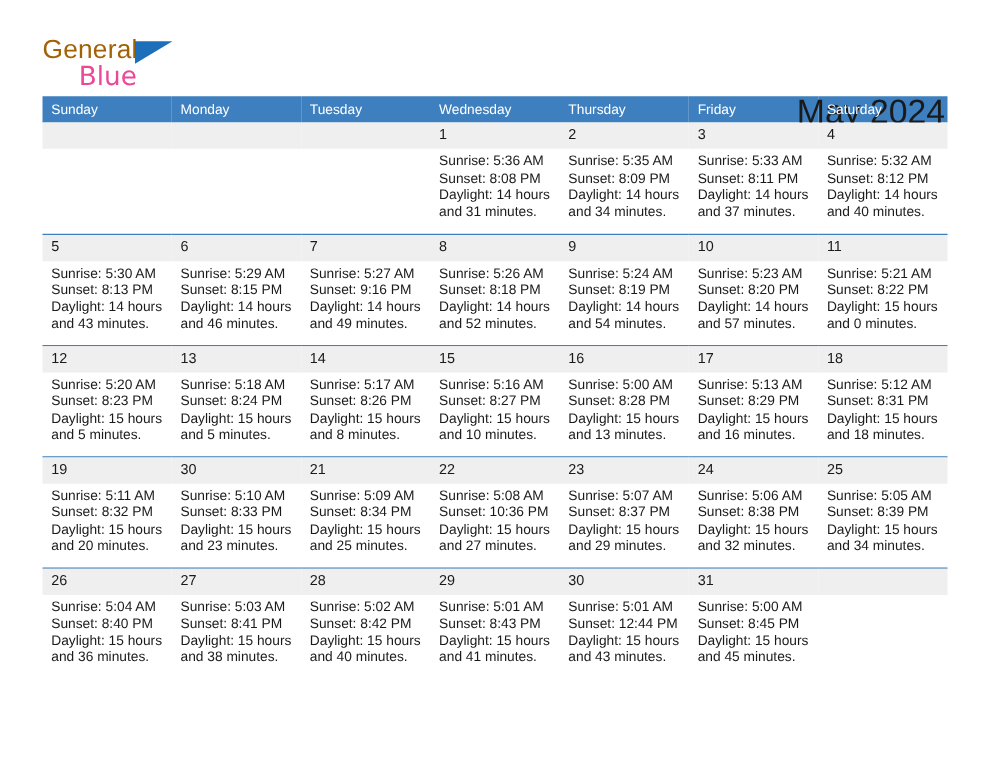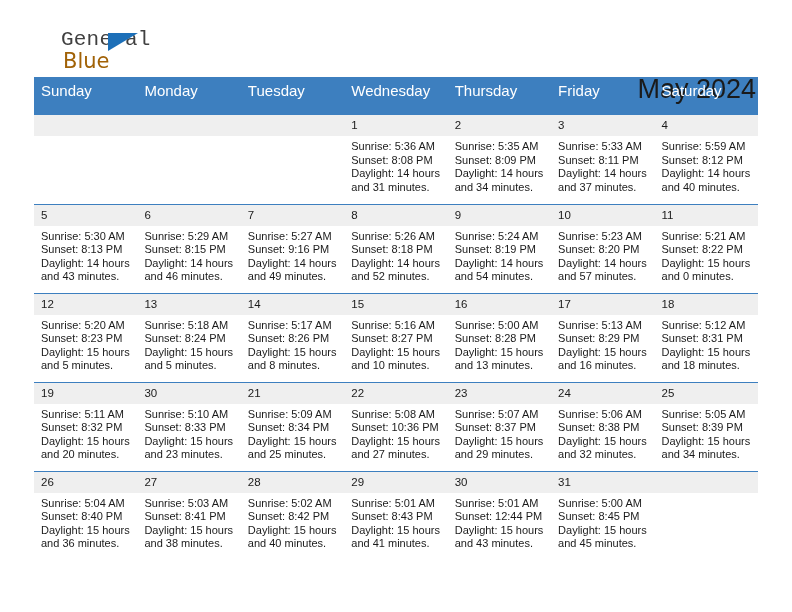--- a/index.html
+++ b/index.html
@@ -36,39 +36,38 @@
     width: 120px;
     height: 48px;
     flex: none;
   }
   .logo-general {
     position: absolute;
     left: 0;
     top: 0;
     font-size: 21px;
     letter-spacing: .2px;
-    color: #404040;
-    font-family: Liberation Mono, monospace;
-    margin-left: 27px;
+    color: #a16207;
+    font-family: Liberation Sans, sans-serif;
   }
   .logo-tri {
     position: absolute;
     left: 74px;
     top: 5px;
     width: 0;
     height: 0;
     border-left: 30px solid #1c6fb8;
     border-bottom: 18px solid transparent;
   }
   .logo-blue {
     position: absolute;
     left: 29px;
     top: 21px;
     font-size: 21px;
-    color: #a16207;
+    color: #ec4899;
     font-family: "DejaVu Sans", sans-serif;
   }
   .title-block {
     text-align: right;
     padding-right: 2px;
     margin-top: 47px;
   }
   .cal-title {
     font-size: 27px;
     font-weight: 400;
@@ -86,24 +85,24 @@
   
   .calendar {
     width: 724px;
     border-collapse: collapse;
     table-layout: fixed;
     margin-top: 5px;
   }
   .calendar th {
     background: #3d7fbf;
     color: #ffffff;
-    font-size: 15px;
+    font-size: 11px;
     font-weight: normal;
     text-align: left;
-    padding: 5px 0 16px 7px;
+    padding: 5px 0 4px 7px;
     height: 11px;
     border: none;
   }
   .calendar td {
     vertical-align: top;
     padding: 0;
     border: none;
     border-top: 1px solid #3d7fbf;
     height: 89px;
     box-sizing: border-box;
@@ -216,21 +215,21 @@
                 <div>Sunset: 8:11 PM</div>
                 <div>Daylight: 14 hours</div>
                 <div>and 37 minutes.</div>
               </div>
             </div>
           </td>
           <td>
             <div class="cell">
               <div class="daynum">4</div>
               <div class="info">
-                <div>Sunrise: 5:59 AM</div>
+                <div>Sunrise: 5:32 AM</div>
                 <div>Sunset: 8:12 PM</div>
                 <div>Daylight: 14 hours</div>
                 <div>and 40 minutes.</div>
               </div>
             </div>
           </td>
         </tr>
         <tr class="week">
           <td>
             <div class="cell">

